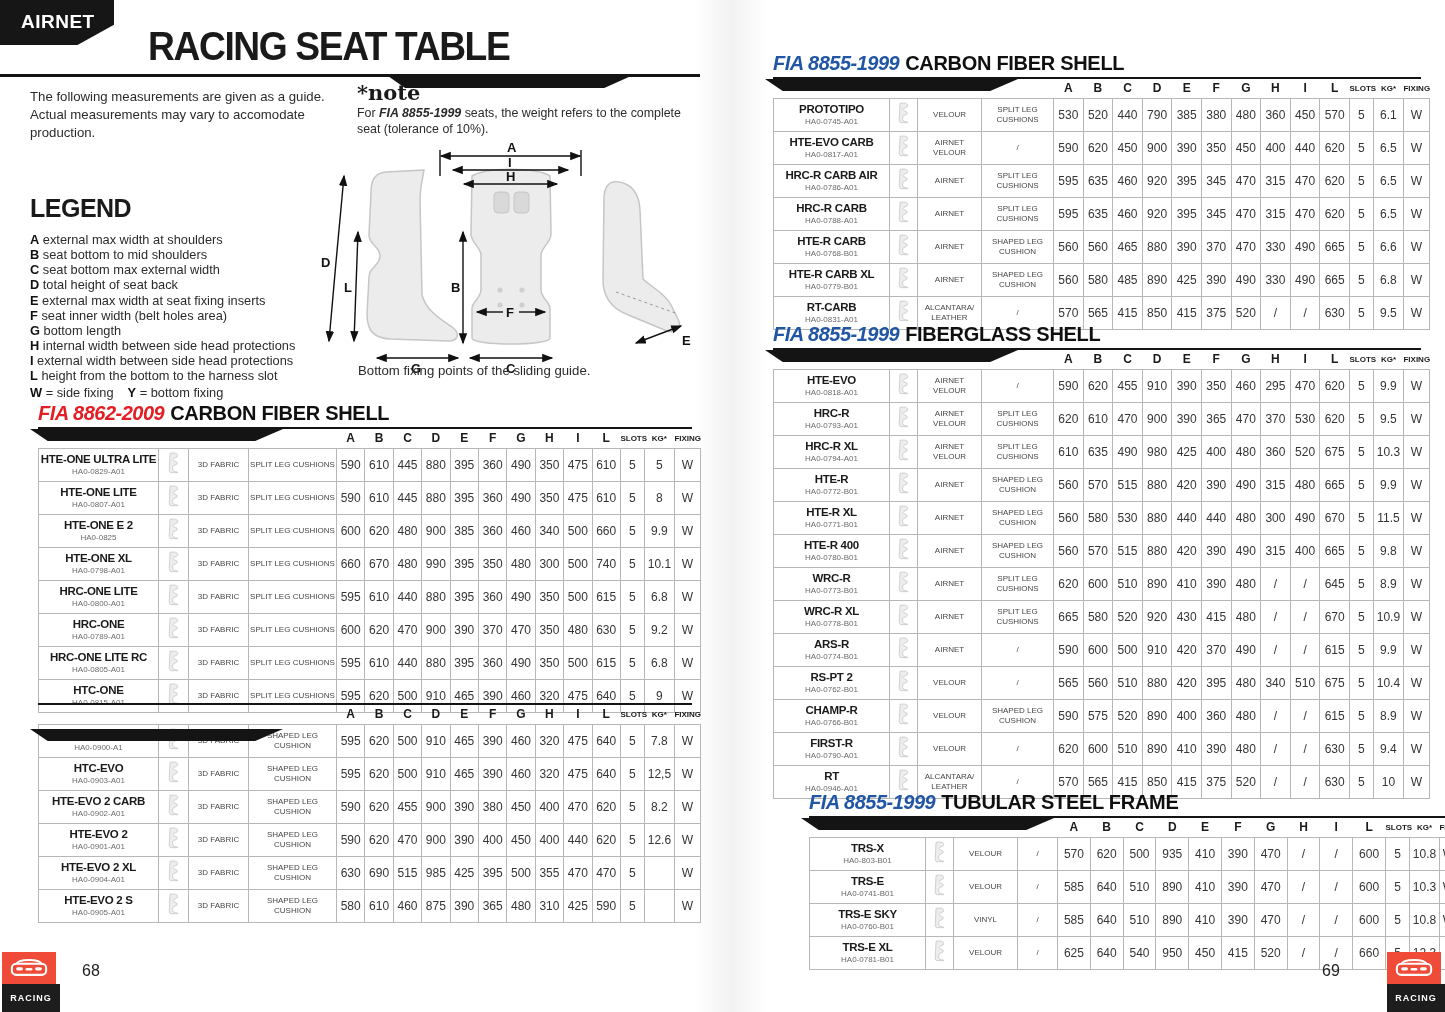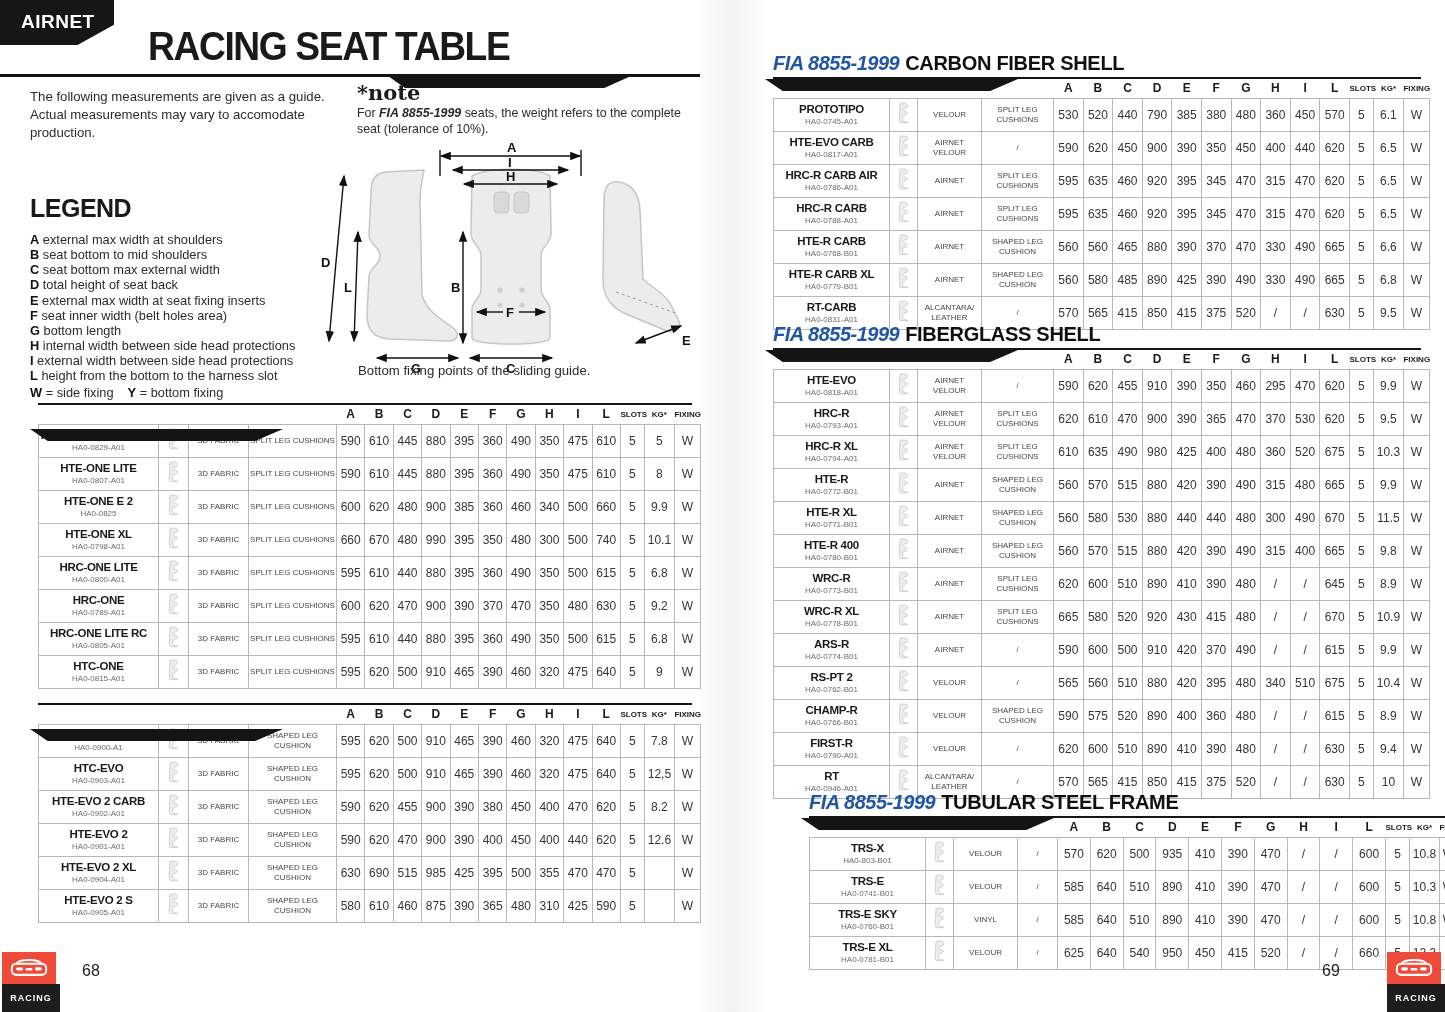--- a/index.html
+++ b/index.html
@@ -170,20 +170,21 @@
   <line class="dim" x1="337" y1="193" x2="361" y2="184" marker-end="url(#ah)"></line>
   <text class="dim-label" x="362" y="203">E</text>
 </svg>
 
 <div class="abs caption">
   <div>Bottom fixing points of the sliding guide.</div>
 </div>
 
 <div id="tables-root">
     <div class="tbl" style="left: 30px; top: 402px; width: 662px;">
+      <div class="tbl-head"><span class="fia" style="color: rgb(227, 30, 36);">FIA 8862-2009</span><span class="ttl">CARBON FIBER SHELL</span></div>
       <div class="tbl-rule"></div>
       <div class="ribbon tbl-ribbon" style="top: 27px;"></div>
       <table>
         <colgroup>
           <col style="width: 120px;">
           <col style="width: 30px;">
           <col style="width: 60px;">
           <col style="width: 88px;">
           <col style="width: 28.4px;">
           <col style="width: 28.4px;">

